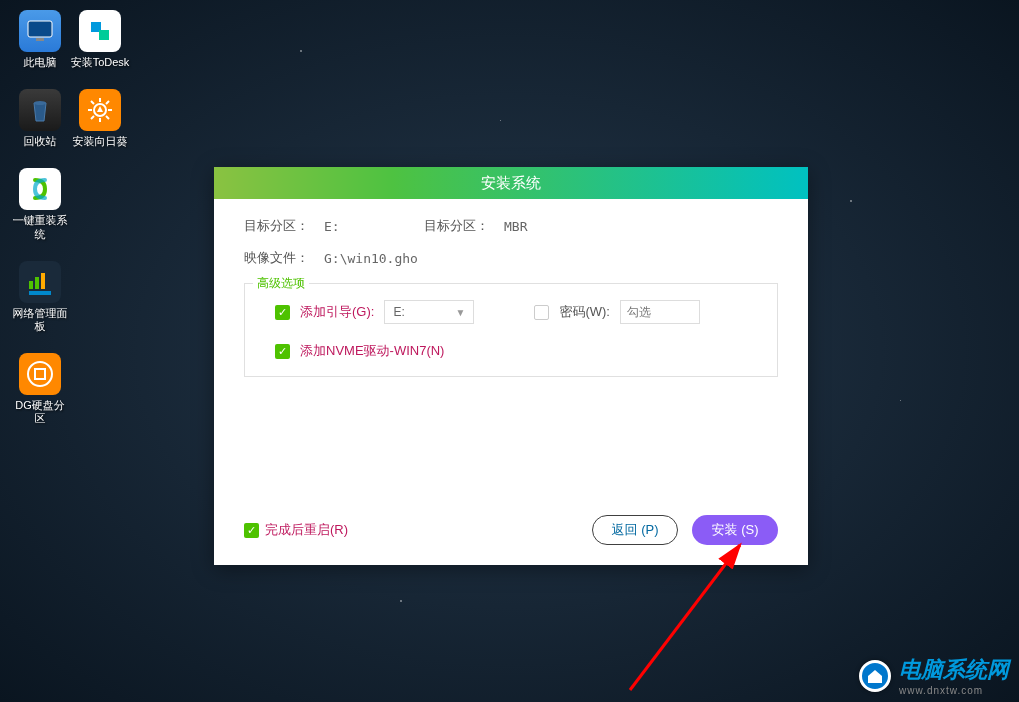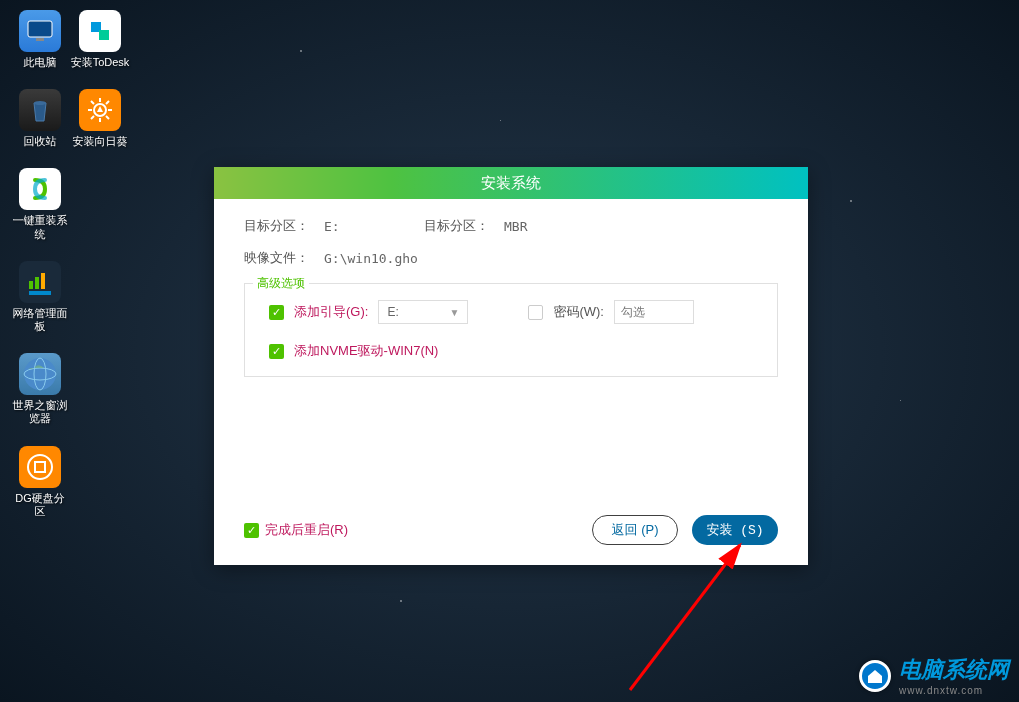--- a/index.html
+++ b/index.html
@@ -83,21 +83,21 @@
       align-items: center;
       margin-bottom: 14px;
       font-size: 13px;
       color: #555;
     }
     .form-label { width: 80px; }
     .form-value { color: #666; font-family: monospace; }
     
     .fieldset {
       border: 1px solid #e0e0e0;
-      padding: 16px 24px;
+      padding: 16px 30px;
       position: relative;
       margin-top: 16px;
     }
     .fieldset-legend {
       position: absolute;
       top: -9px;
       left: 8px;
       background: #fff;
       padding: 0 4px;
       color: #4ec200;
@@ -177,23 +177,22 @@
       justify-content: center;
       font-size: 13px;
       cursor: pointer;
     }
     .btn-back {
       border: 1px solid #404040;
       color: #0369a1;
       background: #fff;
     }
     .btn-install {
-      background: #0369a1;
-      color: white;
-      font-family: Liberation Mono, monospace;
+      background: #8b5cf6;
+      color: white;
     }
     
     
     .arrow-annotation {
       position: absolute;
       left: 620px;
       top: 540px;
       pointer-events: none;
     }
     
@@ -304,33 +303,20 @@
             <rect x="10" y="10" width="4" height="12" fill="#4ec200"></rect>
             <rect x="16" y="6" width="4" height="16" fill="#ffaa00"></rect>
             <rect x="4" y="24" width="22" height="4" fill="#0088cc"></rect>
           </svg>
       </div>
       <div class="icon-label">网络管理面板</div>
     </div>
   </div>
   <div class="icon-row">
     <div class="desktop-icon">
-      <div class="icon-img icon-browser">
-        <svg width="36" height="36" viewBox="0 0 36 36">
-            <circle cx="18" cy="18" r="16" fill="#4a8aca"></circle>
-            <ellipse cx="18" cy="18" rx="16" ry="6" fill="none" stroke="#8accee" stroke-width="1"></ellipse>
-            <ellipse cx="18" cy="18" rx="6" ry="16" fill="none" stroke="#8accee" stroke-width="1"></ellipse>
-            <path d="M6 12 Q12 14 14 10 Q18 8 22 12" fill="#7abb7a" opacity="0.6"></path>
-          </svg>
-      </div>
-      <div class="icon-label">世界之窗浏览器</div>
-    </div>
-  </div>
-  <div class="icon-row">
-    <div class="desktop-icon">
       <div class="icon-img icon-dg">
         <svg width="30" height="30" viewBox="0 0 30 30">
             <circle cx="15" cy="15" r="12" fill="#ff8800" stroke="#fff" stroke-width="2"></circle>
             <rect x="10" y="10" width="10" height="10" fill="none" stroke="#fff" stroke-width="2"></rect>
           </svg>
       </div>
       <div class="icon-label">DG硬盘分区</div>
     </div>
   </div>
 </div>

